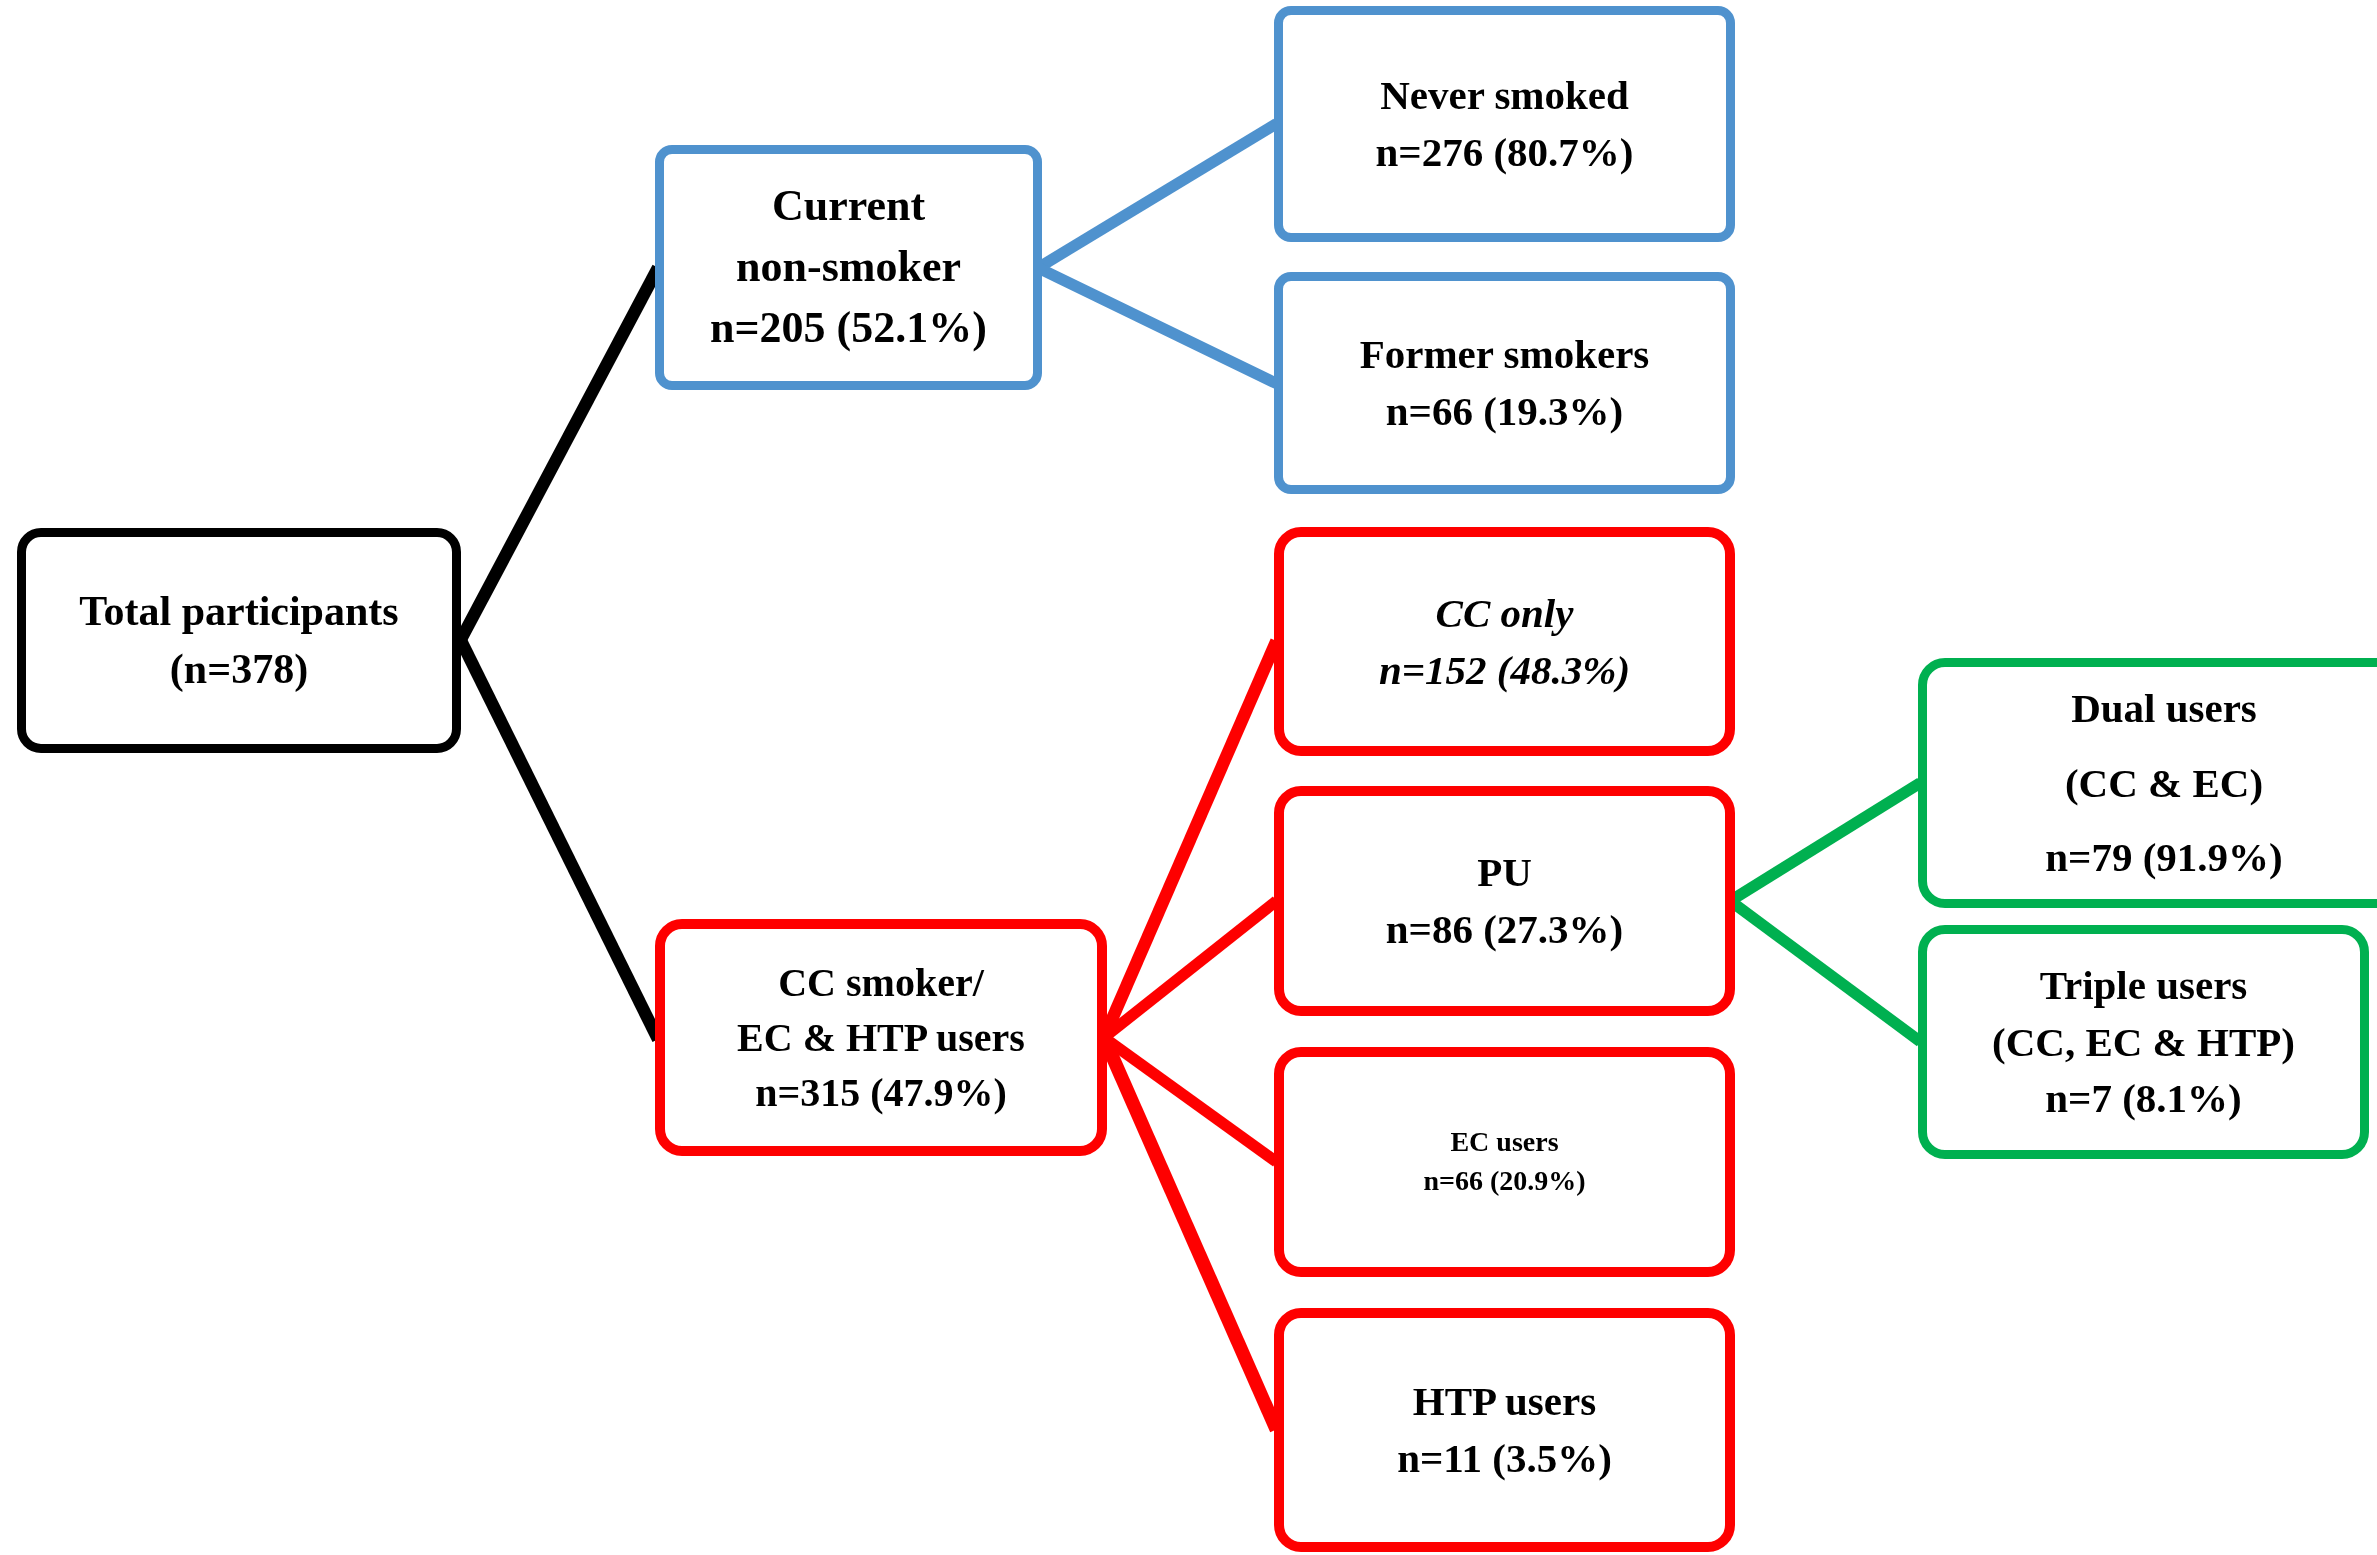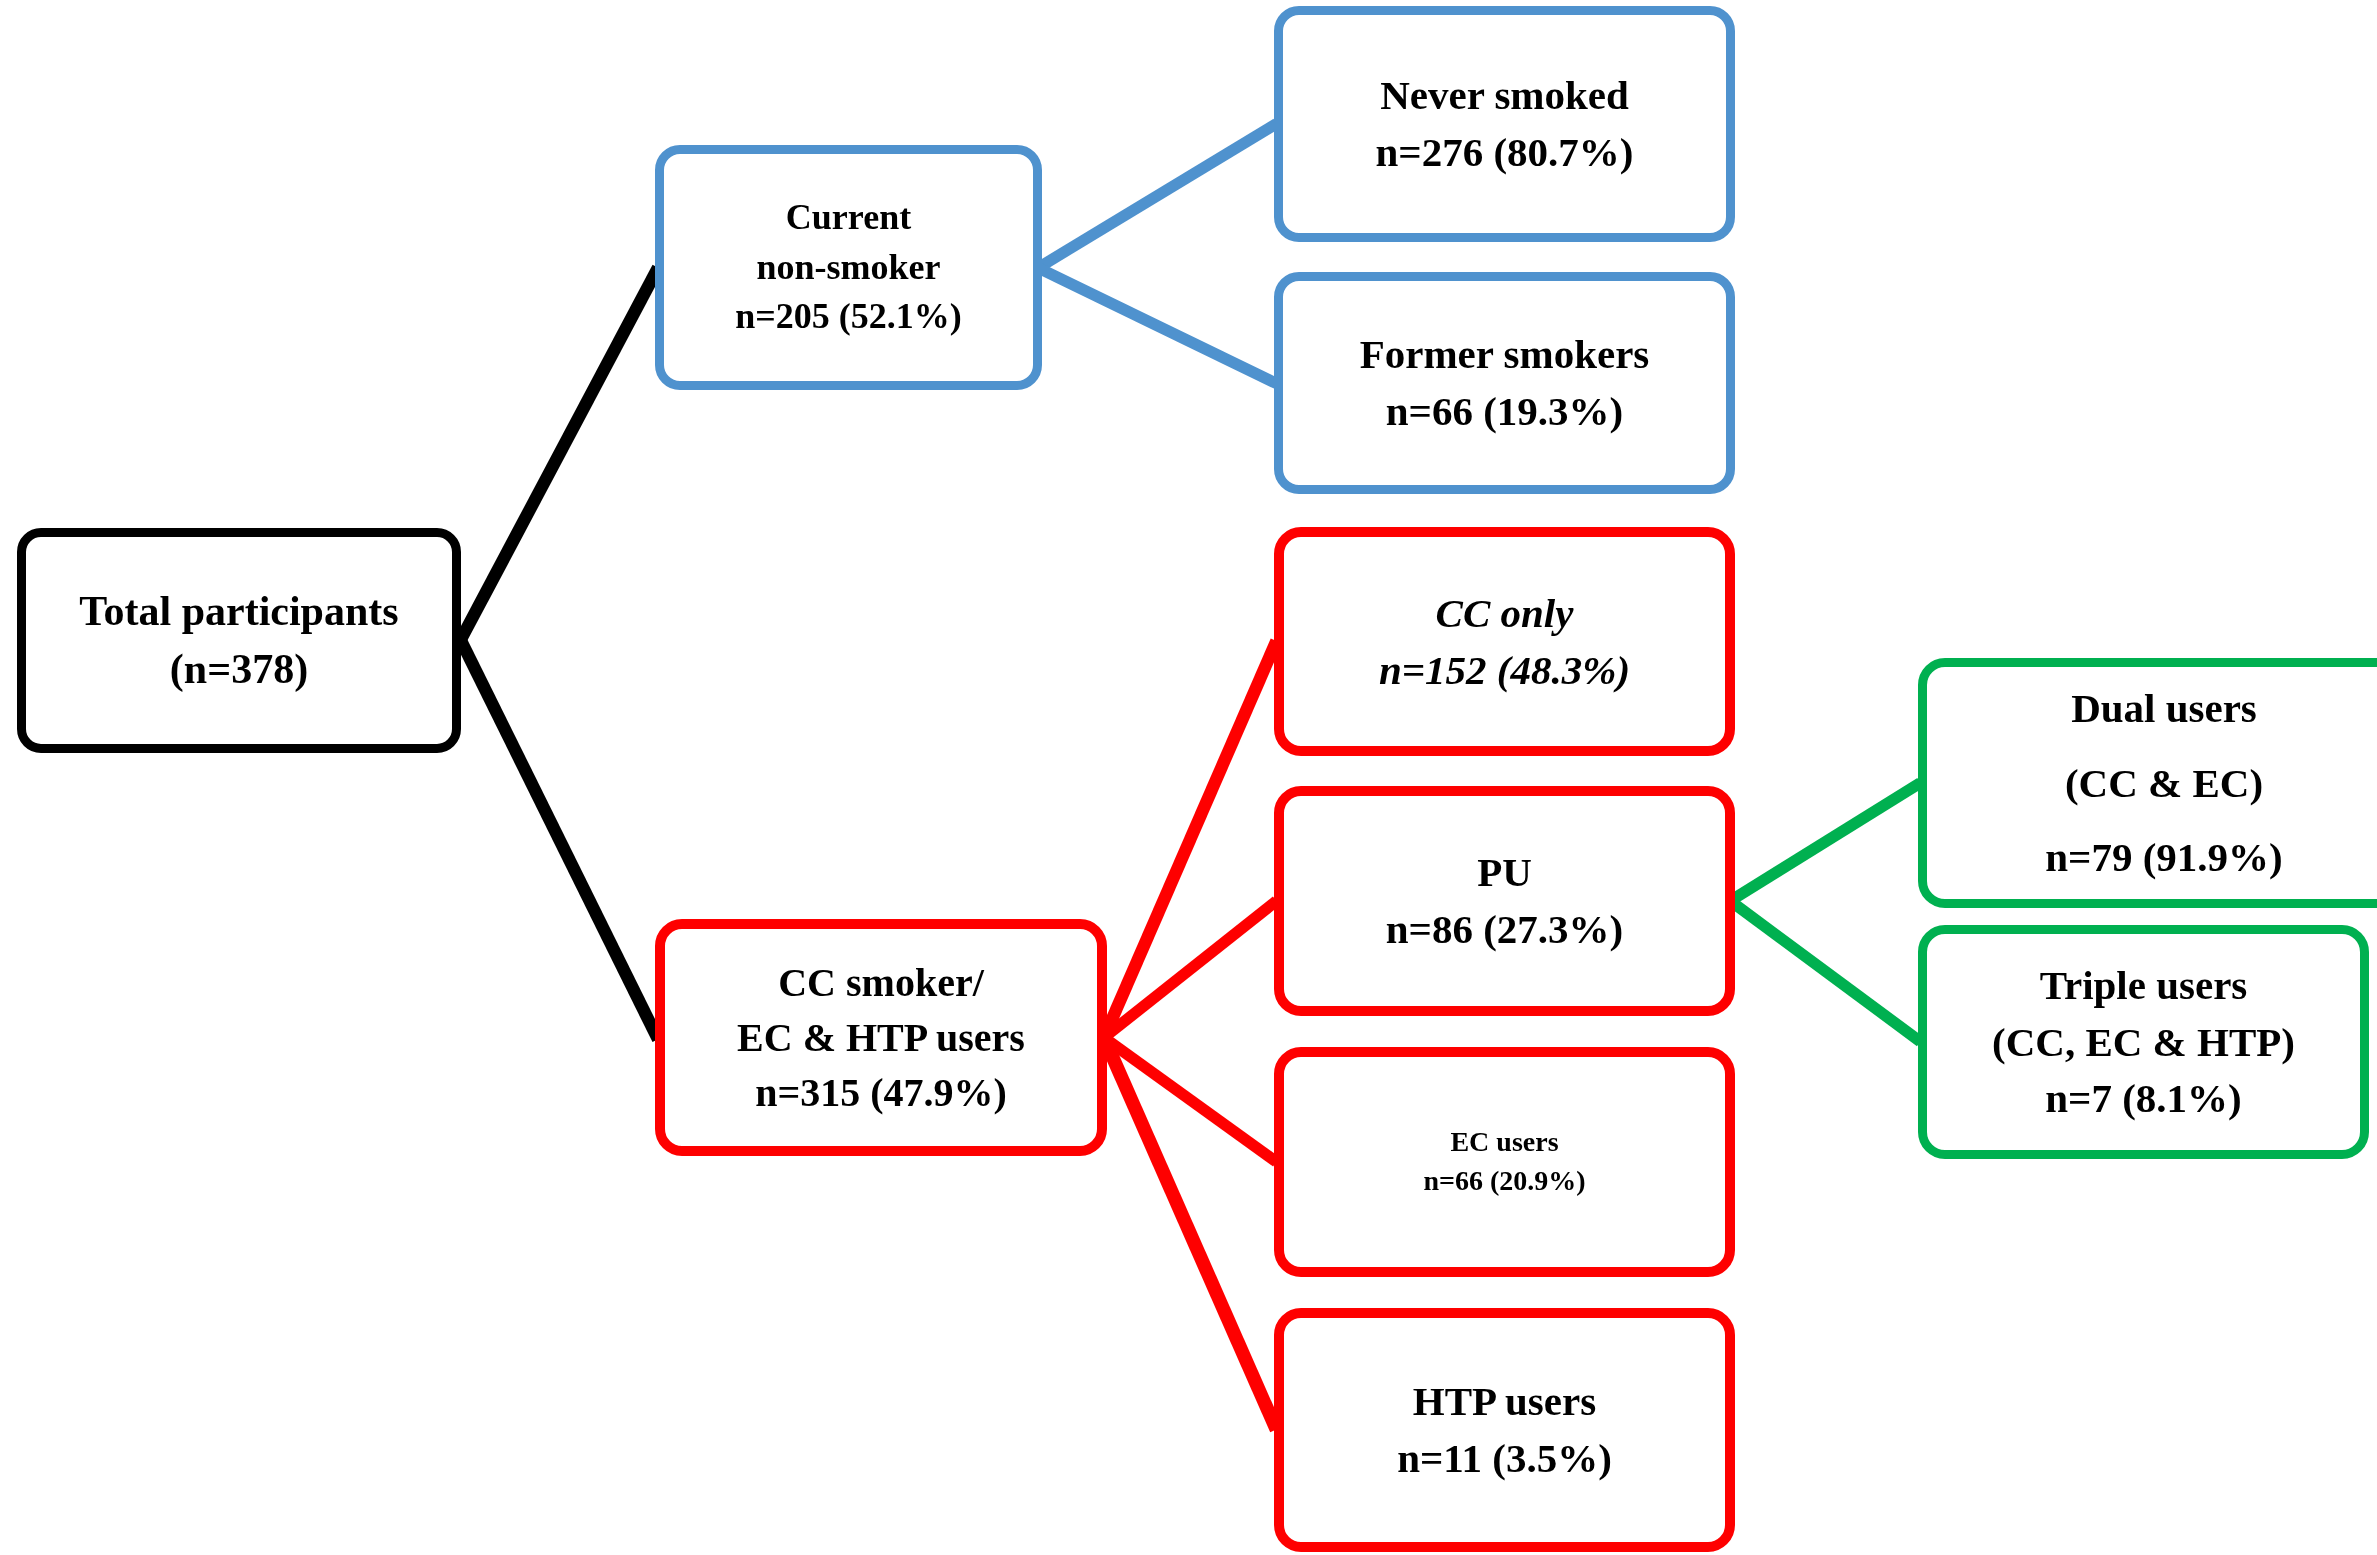--- a/index.html
+++ b/index.html
@@ -33,27 +33,27 @@
     text-align: center;
     color: #000000;
     font-weight: bold;
     line-height: 1.38;
     z-index: 5;
   }
   .node .line { display: block; white-space: nowrap; }
 
   
   .n-black { border: 9.6px solid #000000; border-radius: 24px; }
-  .n-blue  { border: 9.6px solid #4f92ce; border-radius: 25px; text-align: right; }
+  .n-blue  { border: 9.6px solid #4f92ce; border-radius: 17px; text-align: right; }
   .n-red   { border: 10.8px solid #fe0000; border-radius: 27px; }
   .n-green { border: 9.6px solid #00b050; border-radius: 27px; }
 
   
   #node-total        { left: 17px;   top: 528px;  width: 444px;  height: 225px;  font-size: 42px; }
-  #node-nonsmoker    { left: 655px; top: 145px;  width: 387px;  height: 245px;  font-size: 36px; }
+  #node-nonsmoker    { left: 655px; top: 145px;  width: 387px;  height: 245px;  font-size: 44px; }
   #node-never        { left: 1274px; top: 5.7px;   width: 461px;  height: 236px;  font-size: 41px; }
   #node-former       { left: 1274px; top: 272px;  width: 461px;  height: 222px;  font-size: 41px; }
   #node-ccsmoker     { left: 655px; top: 919px; width: 452px;  height: 237px;  font-size: 40px; }
   #node-cconly       { left: 1274px; top: 527px;  width: 461px;  height: 229px;  font-size: 41px; font-style: italic; }
   #node-pu           { left: 1274px; top: 786px; width: 461px;  height: 230px;  font-size: 41px; }
   #node-ecusers      { left: 1274px; top: 1047px; width: 461px;  height: 230px;  font-size: 28px; }
   #node-htpusers     { left: 1274px; top: 1308px; width: 461px;  height: 244px;  font-size: 41px; }
   #node-dual         { left: 1918px; top: 658px; width: 492px;  height: 250px;  font-size: 41px; gap: 18px; }
   #node-triple       { left: 1918px; top: 925px; width: 451px;  height: 234px;  font-size: 41px; }
 </style>

